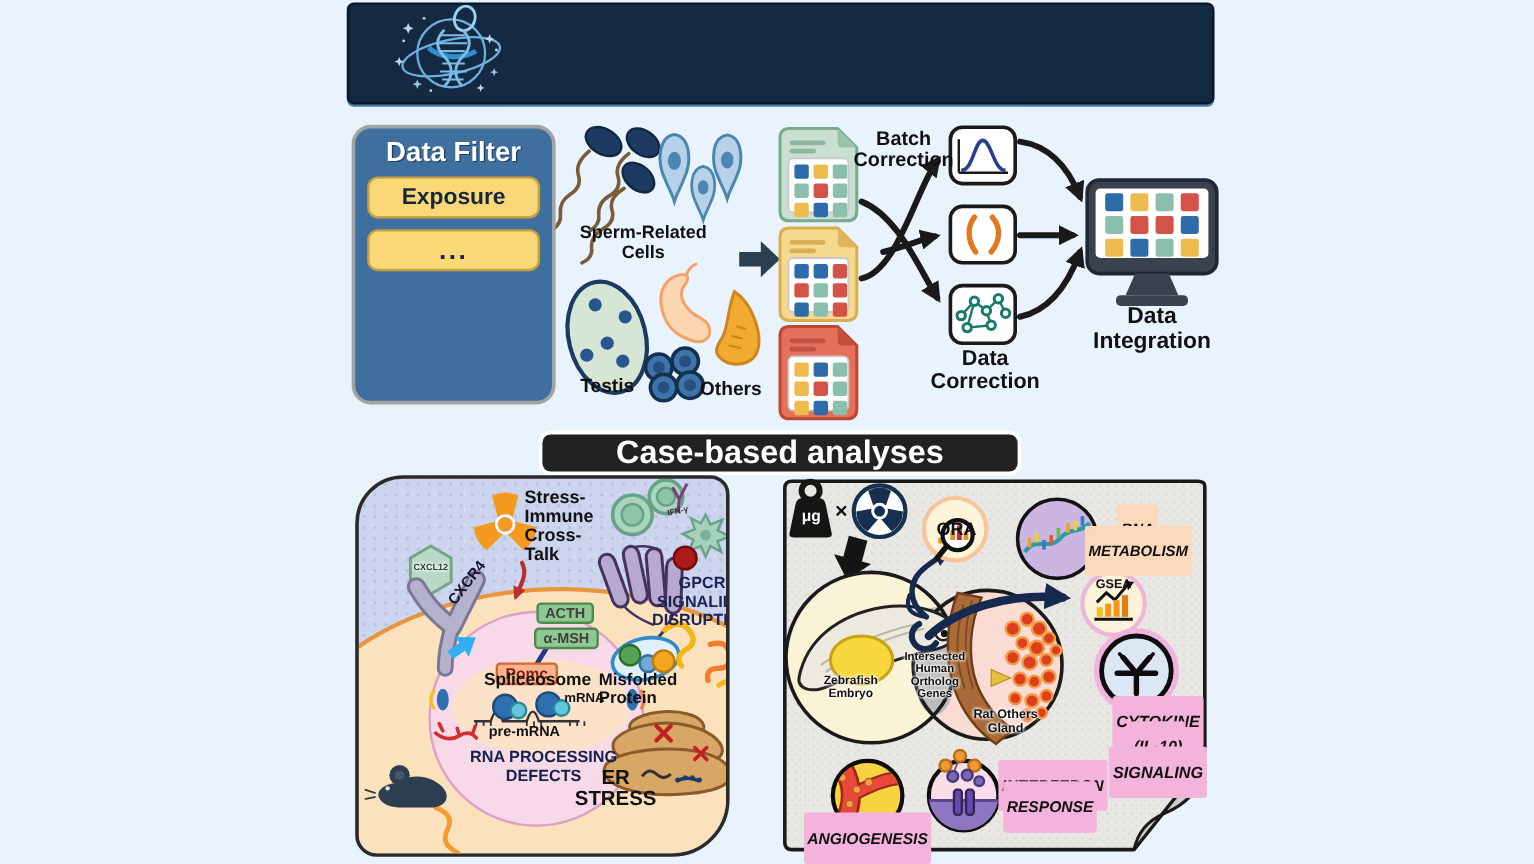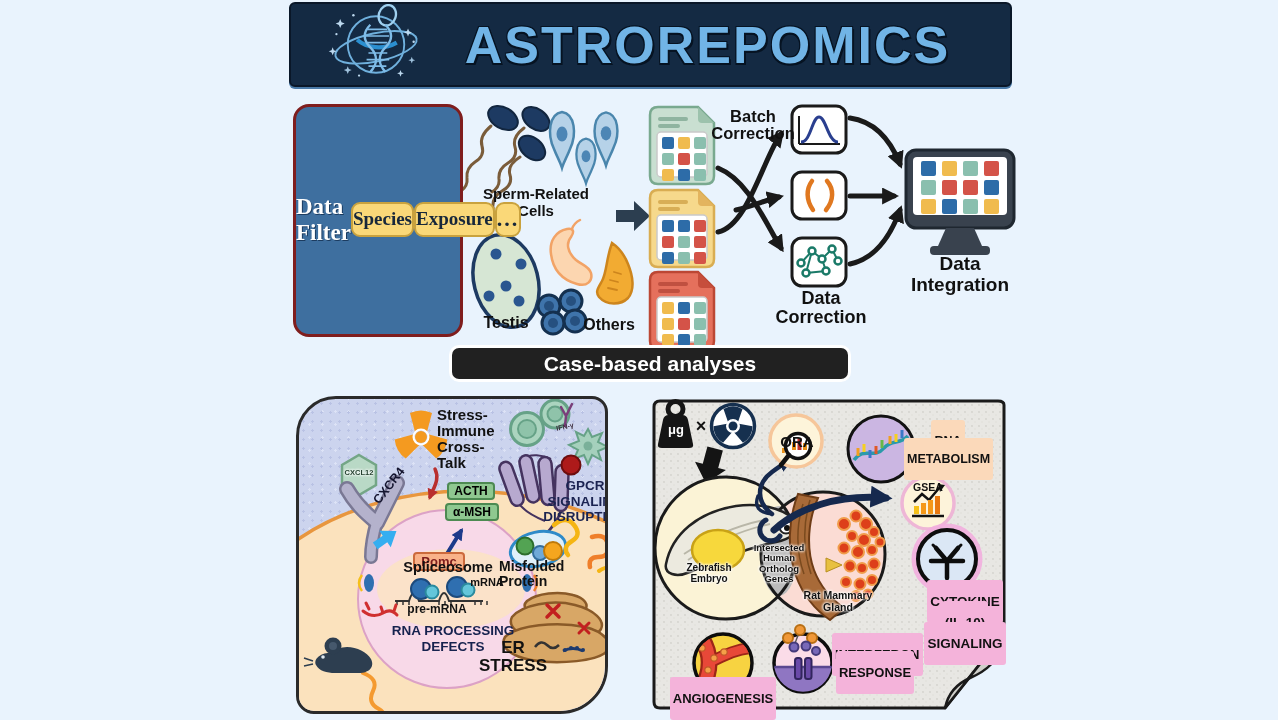--- a/index.html
+++ b/index.html
@@ -1,30 +1,30 @@
 <!DOCTYPE html>
 <html><head>
 <meta charset="utf-8">
 <style>
   html,body{margin:0;padding:0;background:#e9f3fd;}
   #app{position:relative;width:1278px;height:720px;background:#e9f3fd;font-family:"Liberation Sans",sans-serif;overflow:hidden;}
   svg.art{position:absolute;left:0;top:0;}
   .lbl{position:absolute;font-weight:700;color:#111;white-space:pre-line;text-align:center;line-height:1.12;}
   .banner{position:absolute;left:289px;top:2px;width:723px;height:85px;background:#142a43;border:2px solid #0a1728;border-radius:6px;display:flex;align-items:center;box-sizing:border-box;box-shadow:0 2px 0 #4a7aa8;}
   .banner .title{flex:1;text-align:center;font-size:52px;font-weight:700;letter-spacing:2px;color:#71b4e6;text-shadow:2px 2px 0 #061322,-1px -1px 0 #061322,1px -1px 0 #061322,-1px 2px 0 #061322;padding-right:30px;}
-  .filter-panel{position:absolute;left:293px;top:104px;width:170px;height:233px;background:#3e6f9f;border:3px solid #7f1d1d;border-radius:16px;box-sizing:border-box;display:flex;align-items:center;padding-top:6px;font-family:Liberation Serif, serif;}
+  .filter-panel{position:absolute;left:293px;top:104px;width:170px;height:233px;background:#3e6f9f;border:3px solid #a3a3a3;border-radius:16px;box-sizing:border-box;display:flex;flex-direction:column;align-items:center;padding-top:6px;}
   .filter-title{font-size:23px;font-weight:700;color:#fff;text-shadow:1px 1px 0 #1c3c60;margin-bottom:7px;}
   .filter-btn{width:144px;height:35px;background:#fad878;border:2.5px solid #c9a23e;border-radius:9px;box-sizing:border-box;display:flex;align-items:center;justify-content:center;font-size:19px;font-weight:700;color:#17273a;margin-bottom:9px;}
-  .case-header{position:absolute;left:452px;top:348px;width:396px;height:31px;background:#212121;border-radius:7px;box-shadow:0 0 0 3px #ffffff;color:#fff;font-size:21px;font-weight:700;display:flex;align-items:center;justify-content:center;}
+  .case-header{position:absolute;left:452px;top:362px;width:396px;height:31px;background:#212121;border-radius:7px;box-shadow:0 0 0 3px #ffffff;color:#fff;font-size:27px;font-weight:700;display:flex;align-items:center;justify-content:center;}
   .cell-panel{position:absolute;left:296px;top:396px;width:312px;height:318px;box-sizing:border-box;background-color:#ccd4ee;background-image:radial-gradient(#b9c2e4 1.2px,transparent 1.2px),radial-gradient(#dde3f6 1.2px,transparent 1.2px);background-size:9px 9px,13px 13px;background-position:0 0,4px 6px;border:3px solid #2a2a2a;border-radius:40px 16px 48px 18px;overflow:hidden;}
   .paper-panel{position:absolute;left:648px;top:396px;width:362px;height:318px;}
   .chip{position:absolute;display:flex;align-items:center;justify-content:center;font-weight:700;border-radius:4px;box-sizing:border-box;}
-  .chip-green{background:#8fc890;border:2px solid #4d8a52;color:#000000;}
+  .chip-green{background:#8fc890;border:2px solid #4d8a52;color:#404040;margin-top:20px;}
   .chip-orange{background:#f9b289;border:2px solid #cc6a3c;color:#7f1d1d;}
-  .hl-pink,.hl-peach{white-space:pre-line;padding:14px 3px;border-radius:3px;-webkit-box-decoration-break:clone;box-decoration-break:clone;}
+  .hl-pink,.hl-peach{white-space:pre-line;padding:14px 3px;border-radius:3px;-webkit-box-decoration-break:clone;box-decoration-break:clone;font-style:italic;}
   .hl-pink{background:#f4b3da;margin-top:38px;}
   .hl-peach{background:#fbd9ba;}
   .halo{text-shadow:0 0 3px #fff,0 0 3px #fff,0 0 3px #fff;}
 </style>
 </head>
 <body>
 
 <div id="app">
 
   <div class="banner">
@@ -40,21 +40,20 @@
       <path d="M14 46 l1.2 3 3 1.2 -3 1.2 -1.2 3 -1.2 -3 -3 -1.2 3 -1.2 z" fill="#bcd8ee"></path>
       <path d="M30 66 l1.2 3 3 1.2 -3 1.2 -1.2 3 -1.2 -3 -3 -1.2 3 -1.2 z" fill="#9fc2dd"></path>
       <path d="M94 26 l1.2 3 3 1.2 -3 1.2 -1.2 3 -1.2 -3 -3 -1.2 3 -1.2 z" fill="#bcd8ee"></path>
       <path d="M98 56 l1 2.6 2.6 1 -2.6 1 -1 2.6 -1 -2.6 -2.6 -1 2.6 -1 z" fill="#9fc2dd"></path>
       <path d="M86 70 l1 2.6 2.6 1 -2.6 1 -1 2.6 -1 -2.6 -2.6 -1 2.6 -1 z" fill="#bcd8ee"></path>
       <circle cx="36" cy="12" r="1.3" fill="#bcd8ee"></circle>
         <circle cx="18" cy="32" r="1.2" fill="#bcd8ee"></circle>
       <circle cx="100" cy="40" r="1.3" fill="#bcd8ee"></circle>
         <circle cx="42" cy="76" r="1.2" fill="#bcd8ee"></circle>
     </svg>
-    <div class="title">ASTROREPOMICS</div>
   </div>
 
   <svg class="art" width="1278" height="360" viewBox="0 0 1278 360">
     <defs>
       <marker id="mBlk" viewBox="0 0 10 10" refX="7" refY="5" markerWidth="17" markerHeight="17" orient="auto" markerUnits="userSpaceOnUse">
           <path d="M0 0 L10 5 L0 10 Z" fill="#1a1a1a"></path>
         </marker>
     </defs>
 
     <g>
@@ -222,21 +221,20 @@
   <div class="lbl" style="left:578px;top:316px;width:62px;font-size:16px">Others</div>
   <div class="lbl" style="left:708px;top:108px;width:90px;font-size:16.5px;line-height:1.05">Batch
 Correction</div>
   <div class="lbl" style="left:762px;top:289px;width:118px;font-size:18px;line-height:1.05">Data
 Correction</div>
   <div class="lbl" style="left:896px;top:254px;width:128px;font-size:19px;line-height:1.1">Data
 Integration</div>
 
   <div class="filter-panel">
     <div class="filter-title">Data Filter</div>
-    <div class="filter-btn">Species</div>
     <div class="filter-btn">Exposure</div>
     <div class="filter-btn" style="font-size:22px;letter-spacing:2px">...</div>
   </div>
 
   <div class="case-header">Case-based analyses</div>
 
   <div class="cell-panel">
     <svg class="art" width="341" height="318" viewBox="0 0 341 318">
       <defs>
         <marker id="mRed" viewBox="0 0 10 10" refX="7" refY="5" markerWidth="11" markerHeight="11" orient="auto" markerUnits="userSpaceOnUse">
@@ -555,20 +553,20 @@
 METABOLISM</span></div>
     <div class="lbl" style="left:274px;top:196px;width:86px;font-size:13.5px;line-height:1.55"><span class="hl-pink">CYTOKINE
 (IL-10)
 SIGNALING</span></div>
     <div class="lbl halo" style="left:30px;top:166px;width:62px;font-size:10px">Zebrafish
 Embryo</div>
     <div class="lbl halo" style="left:103px;top:147px;width:56px;font-size:9.5px;line-height:1.1">Intersected
 Human
 Ortholog
 Genes</div>
-    <div class="lbl halo" style="left:148px;top:194px;width:84px;font-size:10.5px">Rat Mammary
+    <div class="lbl halo" style="left:148px;top:194px;width:84px;font-size:10.5px">Rat Others
 Gland</div>
     <div class="lbl" style="left:184px;top:250px;width:86px;font-size:13px;line-height:1.4"><span class="hl-pink">INTERFERON
 RESPONSE</span></div>
     <div class="lbl" style="left:14px;top:296px;width:122px;font-size:13px"><span class="hl-pink">ANGIOGENESIS</span></div>
   </div>
 
 </div>
 
 </body></html>

